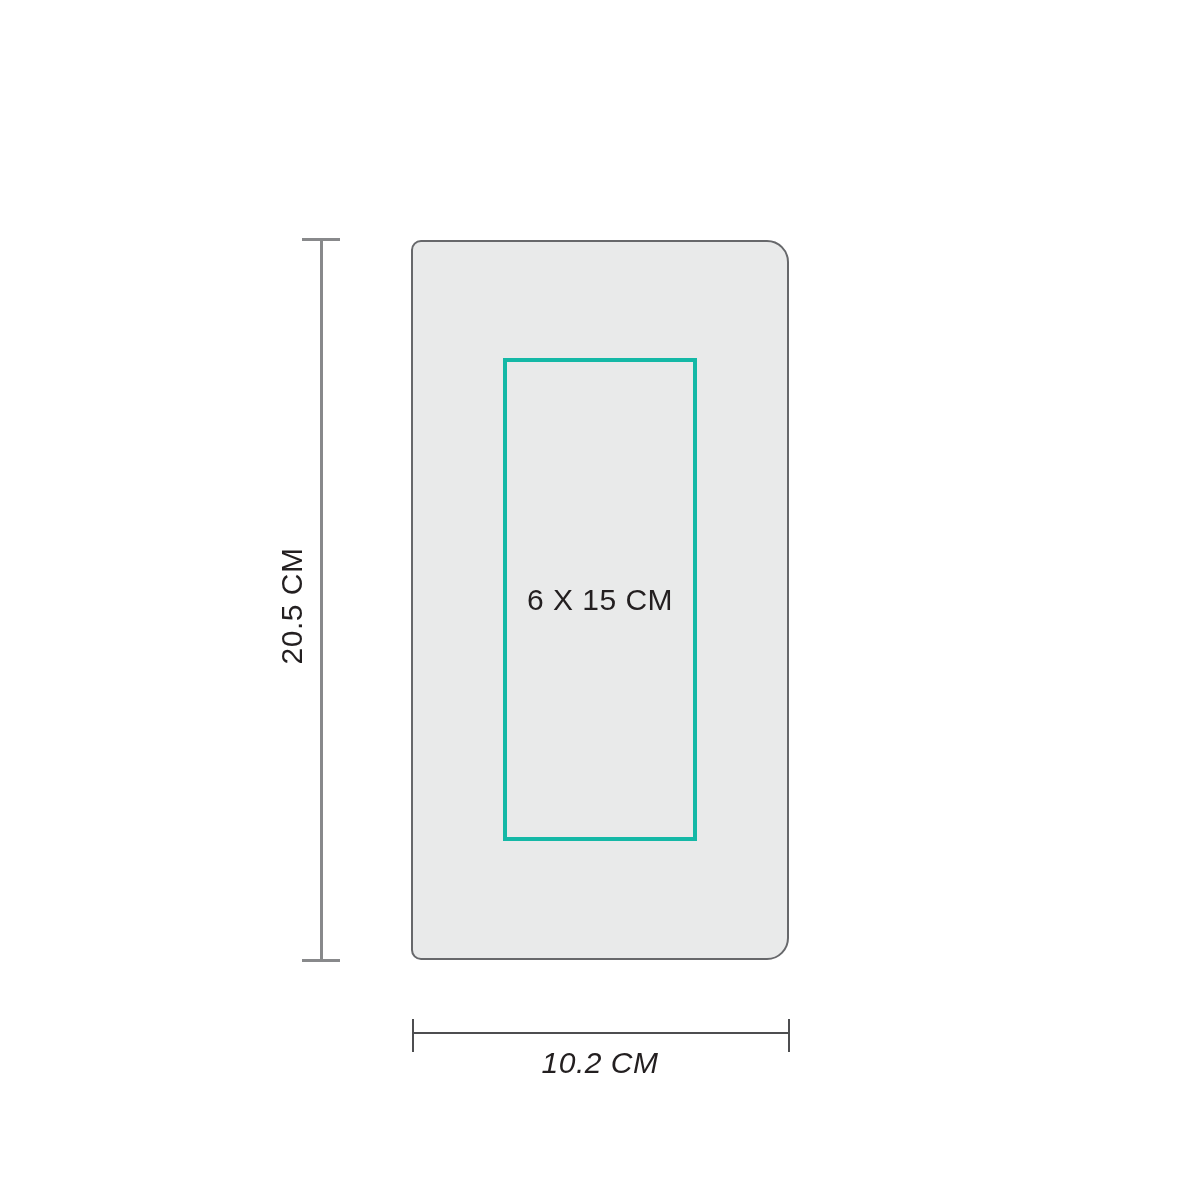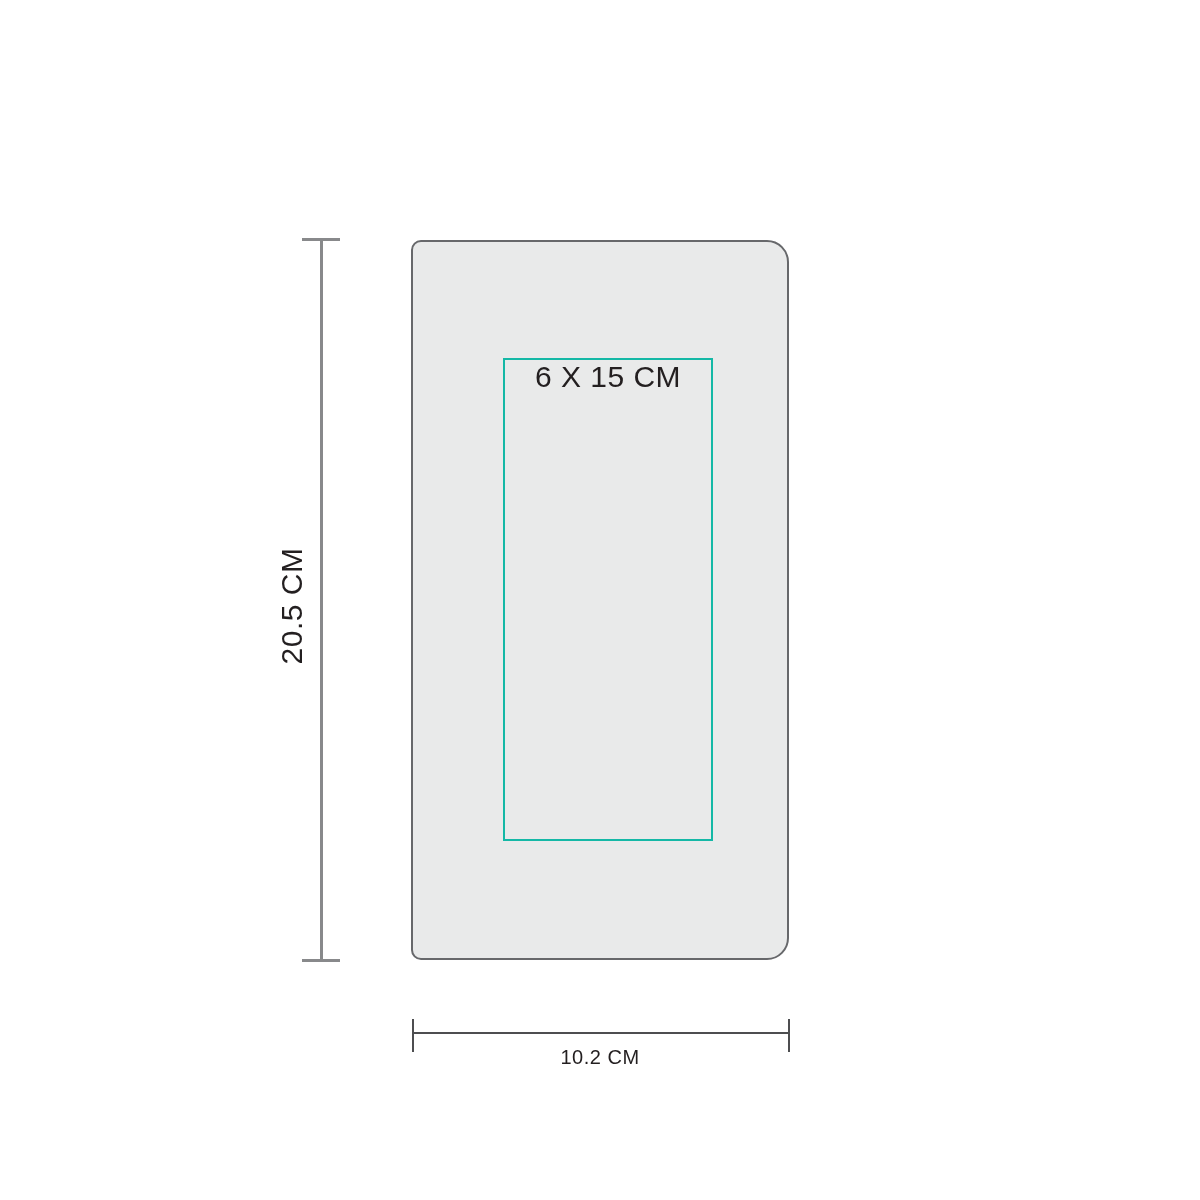--- a/index.html
+++ b/index.html
@@ -27,26 +27,26 @@
     background: #e9eaea;
     border: 2px solid #67686b;
     border-radius: 10px 22px 22px 10px;
   }
 
   
   .print-area {
     position: absolute;
     left: 503px;
     top: 358px;
-    width: 210px;
+    width: 194px;
     height: 483px;
     box-sizing: border-box;
-    border: 2px solid #14b8a6;
+    border: 4px solid #14b8a6;
     display: flex;
-    align-items: flex-start;
+    align-items: center;
     justify-content: center;
   }
   .print-area-label {
     font-size: 30px;
     color: #231f20;
     letter-spacing: 0.5px;
     white-space: nowrap;
   }
 
   
@@ -94,24 +94,25 @@
     height: 33px;
     background: #4d4e50;
   }
   .hdim-tick-left  { left: 412px; }
   .hdim-tick-right { left: 788px; }
   .hdim-label {
     position: absolute;
     left: 600px;
     top: 1046px;
     transform: translateX(-50%);
-    font-size: 20px;
+    font-size: 30px;
     color: #231f20;
     letter-spacing: 0.5px;
     white-space: nowrap;
+    font-style: italic;
   }
 </style>
 </head>
 <body>
 
 <div id="canvas">
 
   <div class="product"></div>
 
   <div class="print-area">

